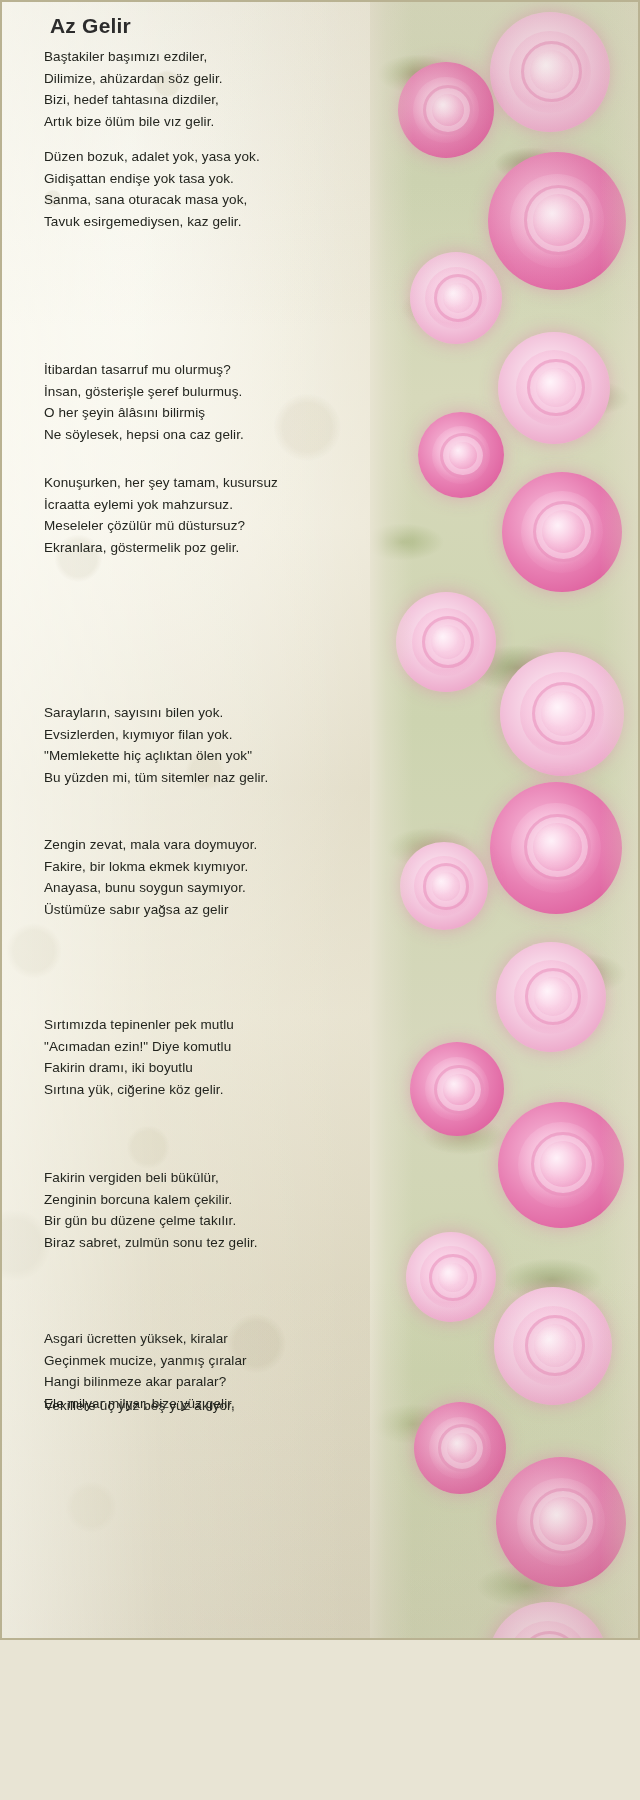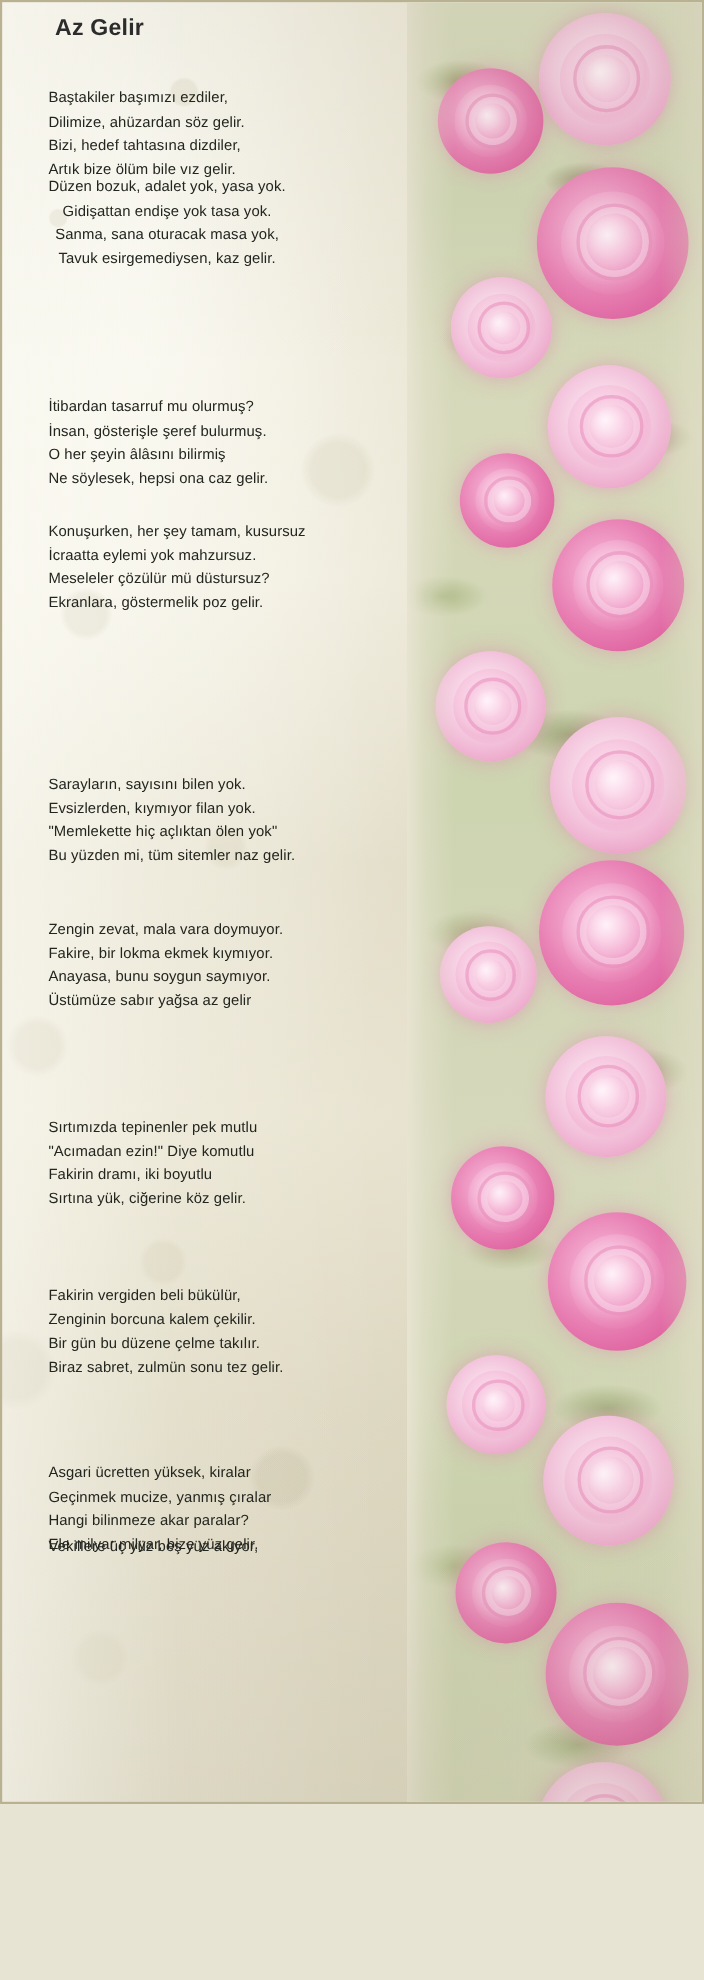--- a/index.html
+++ b/index.html
@@ -203,25 +203,25 @@
         <div class="rose deep" style="top: 1690px; left: 40px; width: 96px; height: 96px;"></div>
       </div>
     <div class="vignette"></div>
   </div>
 
   <div class="paper-fade"></div>
 
   <div class="content">
     <div class="title">Az Gelir</div>
     <div id="stanza-container">
-        <div class="stanza" style="top: 44px; margin-top: 32px;">Baştakiler başımızı ezdiler,
+        <div class="stanza" style="top: 44px;">Baştakiler başımızı ezdiler,
 Dilimize, ahüzardan söz gelir.
 Bizi, hedef tahtasına dizdiler,
 Artık bize ölüm bile vız gelir.</div>
-        <div class="stanza" style="top: 157px; text-align: center;">Düzen bozuk, adalet yok, yasa yok.
+        <div class="stanza" style="top: 144px;">Düzen bozuk, adalet yok, yasa yok.
 Gidişattan endişe yok tasa yok.
 Sanma, sana oturacak masa yok,
 Tavuk esirgemediysen, kaz gelir.</div>
         <div class="stanza" style="top: 357px;">İtibardan tasarruf mu olurmuş?
 İnsan, gösterişle şeref bulurmuş.
 O her şeyin âlâsını bilirmiş
 Ne söylesek, hepsi ona caz gelir.</div>
         <div class="stanza" style="top: 470px;">Konuşurken, her şey tamam, kusursuz
 İcraatta eylemi yok mahzursuz.
 Meseleler çözülür mü düstursuz?

